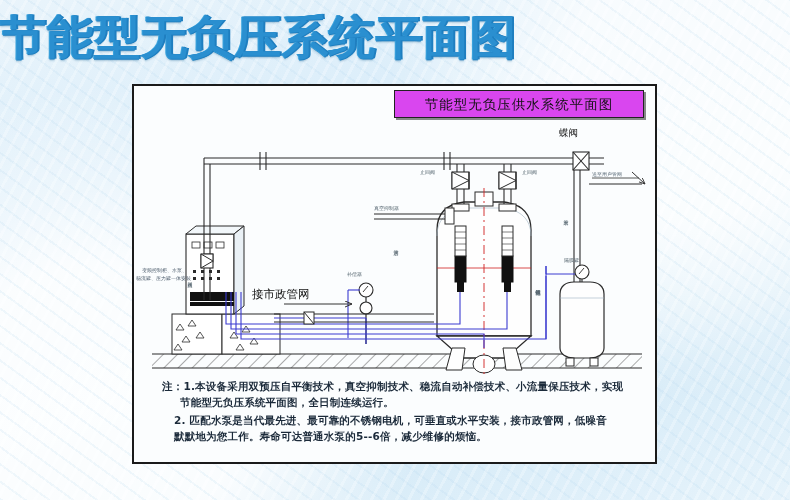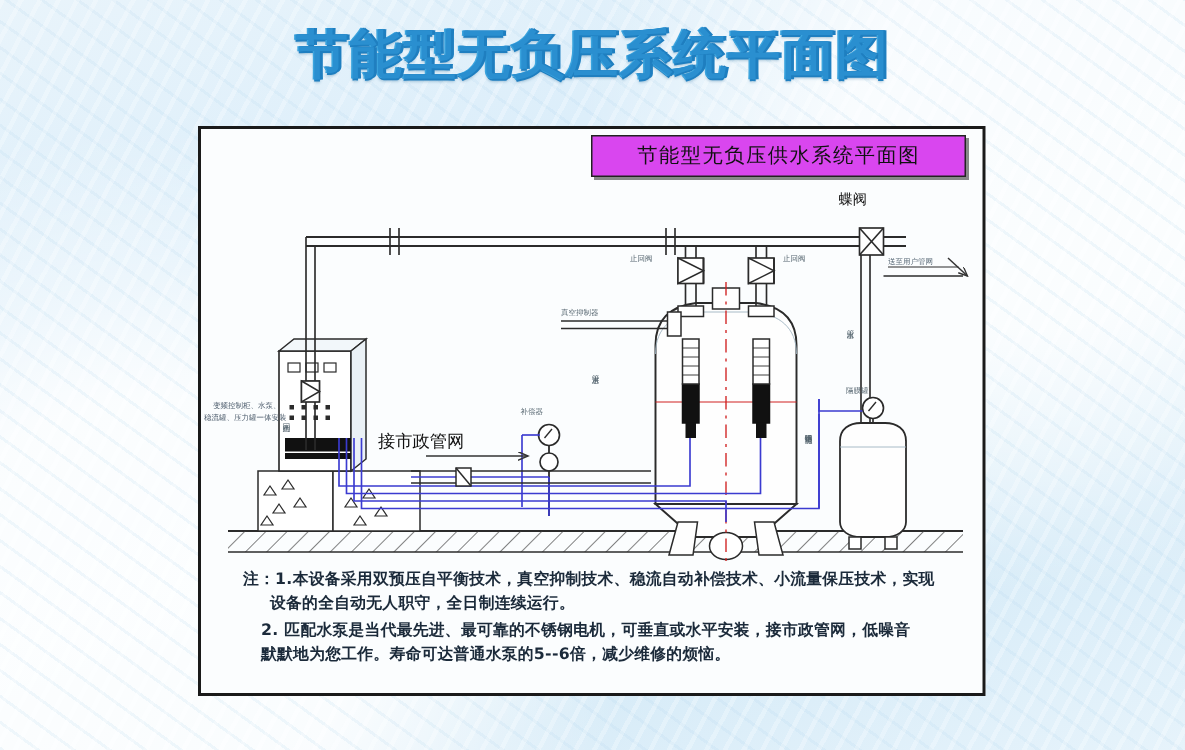--- a/index.html
+++ b/index.html
@@ -19,22 +19,22 @@
   }
   .bg:after{
     content:"";position:absolute;inset:0;
     background:
       repeating-linear-gradient(118deg, rgba(255,255,255,.30) 0 3px, rgba(255,255,255,0) 3px 11px),
       repeating-linear-gradient(36deg, rgba(176,212,235,.20) 0 2px, rgba(255,255,255,0) 2px 14px);
     opacity:.85;
   }
   
   .title{
-    position:absolute;left:0;top:8px;width:790px;text-align:center;
-    font-size:35px;line-height:58px;font-weight:bold;
+    position:absolute;left:0;top:8px;width:790px;
+    font-size:46px;line-height:58px;font-weight:bold;
     letter-spacing:1px;
     color:#2a8fd0;
     font-family:"DejaVu Sans","Liberation Sans",sans-serif;
     text-shadow:
        1px 0 0 #1f7fc0, 2px 0 0 #1f7fc0, -1px 0 0 #3ba4de,
        0 1px 0 #1f7fc0, 0 2px 2px rgba(18,92,140,.35);
     background:linear-gradient(180deg,#57b3e6 0%,#2f93d2 45%,#1d78b7 100%);
     -webkit-background-clip:text;
     background-clip:text;
   }
@@ -322,21 +322,21 @@
     <text x="262" y="160" font-size="5" fill="#55656f" writing-mode="tb">进水管</text>
     <text x="432" y="130" font-size="5" fill="#55656f" writing-mode="tb">出水管</text>
 
   </svg>
 
   <div class="notes">
     <p>
       <span class="n-head">注：</span><span>1.</span><span>本设备采用双预压自平衡技术，真空抑制技术、稳流自动补偿技术、小流量保压技术，实现</span>
     </p>
     <p class="ln2">
-      <span>设备的全自动无人职守，全日制连续运行。</span>
+      <span>节能型无负压系统平面图，全日制连续运行。</span>
     </p>
     <p class="ln3">
       <span>2.</span>&nbsp;<span>匹配水泵是当代最先进、最可靠的不锈钢电机，可垂直或水平安装，接市政管网，低噪音</span>
     </p>
     <p class="ln4">
       <span>默默地为您工作。寿命可达普通水泵的5--6倍，减少维修的烦恼。</span>
     </p>
   </div>
 
 </div>

